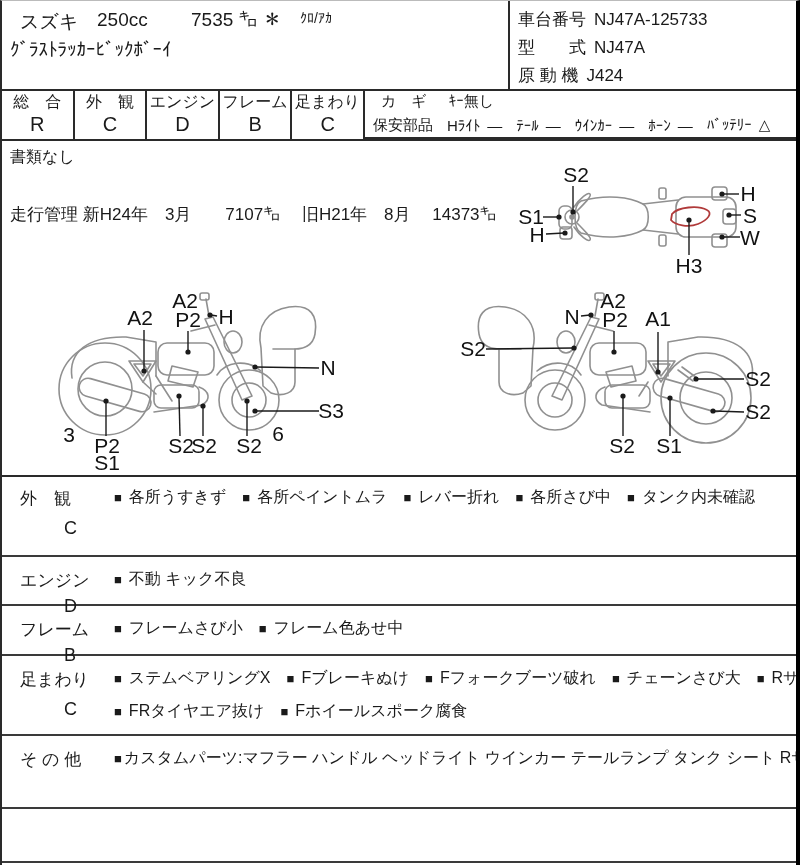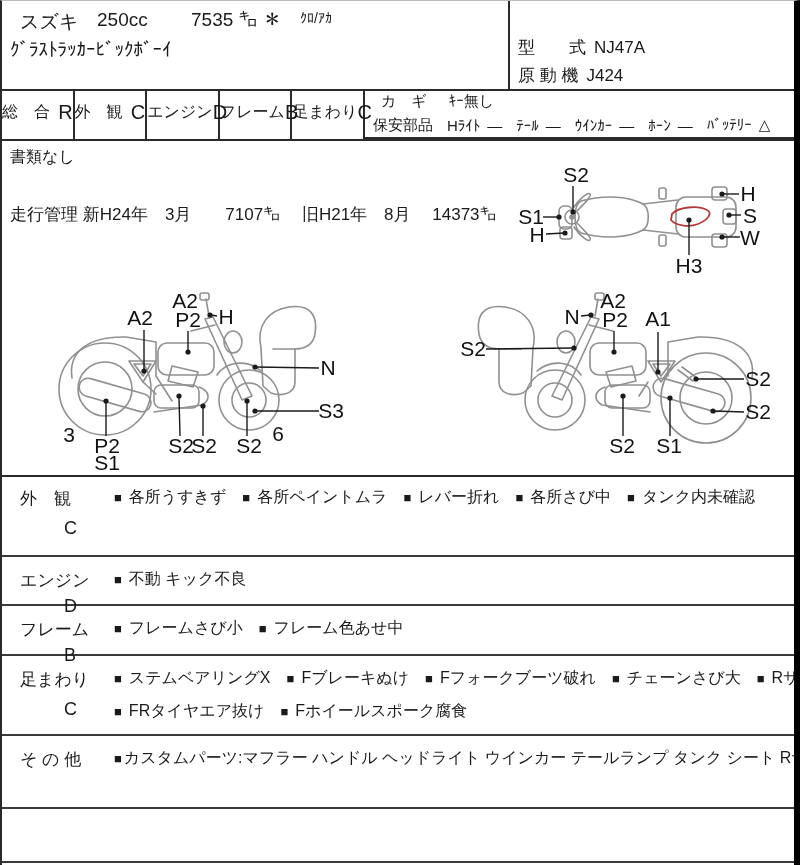--- a/index.html
+++ b/index.html
@@ -1,33 +1,33 @@
 <!DOCTYPE html>
 <html><head>
 <meta charset="utf-8">
 <style>
   html,body{margin:0;padding:0;background:#e9e9e9;}
   .sheet{
     position:relative;width:800px;height:865px;margin:0 auto;background:#ffffff;
     color:#1a1a1a;font-family:"Liberation Sans",sans-serif;
-    border-left:2px solid #2a2a2a;border-right:6px solid #000000;border-top:1px solid #bbb;
+    border-left:2px solid #2a2a2a;border-right:4px solid #000000;border-top:1px solid #bbb;
     box-sizing:border-box;overflow:hidden;text-decoration:underline;
   }
   .abs{position:absolute;}
   
   #hdr{position:absolute;top:0;left:0;right:0;height:88px;border-bottom:2px solid #2a2a2a;}
   #hdr .t19{font-size:19px;white-space:nowrap;}
   #hdr .t14{font-size:14px;white-space:nowrap;}
   #hdr-divider{position:absolute;top:0;left:506px;width:2px;height:88px;background:#2a2a2a;}
   .hr-row{position:absolute;left:516px;font-size:17px;white-space:nowrap;}
   .hr-row .lab{margin-right:8px;}
   
   #band{position:absolute;top:88px;left:0;right:0;height:50px;border-bottom:2px solid #2a2a2a;display:flex;}
   #ratings{display:flex;width:363px;flex:none;}
-  .rcell{width:72.6px;box-sizing:border-box;border-right:2px solid #2a2a2a;display:flex;flex-direction:row;align-items:center;justify-content:space-between;padding:3px 0 7px;}
+  .rcell{width:72.6px;box-sizing:border-box;border-right:2px solid #2a2a2a;display:flex;flex-direction:column;align-items:center;justify-content:space-between;padding:3px 0 7px;}
   .rcell .rl{font-size:16px;white-space:nowrap;}
   .rcell .rg{font-size:20px;}
   #safety{flex:1;display:flex;flex-direction:column;}
   #safety-row1{flex:1;border-bottom:2px solid #2a2a2a;display:flex;align-items:center;padding-left:8px;font-size:15px;white-space:nowrap;}
   #safety-row1 .pair{margin-left:14px;}
   #safety-row1 .mk{margin-left:7px;}
   #safety-row2{flex:1;display:flex;align-items:center;padding-left:16px;font-size:15px;white-space:nowrap;}
   #safety-row2 .val{margin-left:22px;}
   
   #main{position:absolute;top:140px;left:0;right:0;height:334px;border-bottom:2px solid #2a2a2a;}
@@ -57,20 +57,23 @@
 
 <div class="sheet">
 
   <div id="hdr">
     <span class="abs t19" style="left:18px;top:8px">スズキ</span>
     <span class="abs t19" style="left:95px;top:8px">250cc</span>
     <span class="abs t19" style="left:189px;top:8px">7535 ㌔ ＊</span>
     <span class="abs t14" style="left:298px;top:9px">ｸﾛ/ｱｶ</span>
     <span class="abs t19" style="left:8px;top:38px">ｸﾞﾗｽﾄﾗｯｶｰﾋﾞｯｸﾎﾞｰｲ</span>
     <div id="hdr-divider"></div>
+    <div class="hr-row" style="top:7px">
+      <span class="lab">車台番号</span><span>NJ47A-125733</span>
+    </div>
     <div class="hr-row" style="top:35px">
       <span class="lab">型　　式</span><span>NJ47A</span>
     </div>
     <div class="hr-row" style="top:63px">
       <span class="lab">原 動 機</span><span>J424</span>
     </div>
   </div>
 
   <div id="band">
     <div id="ratings">

